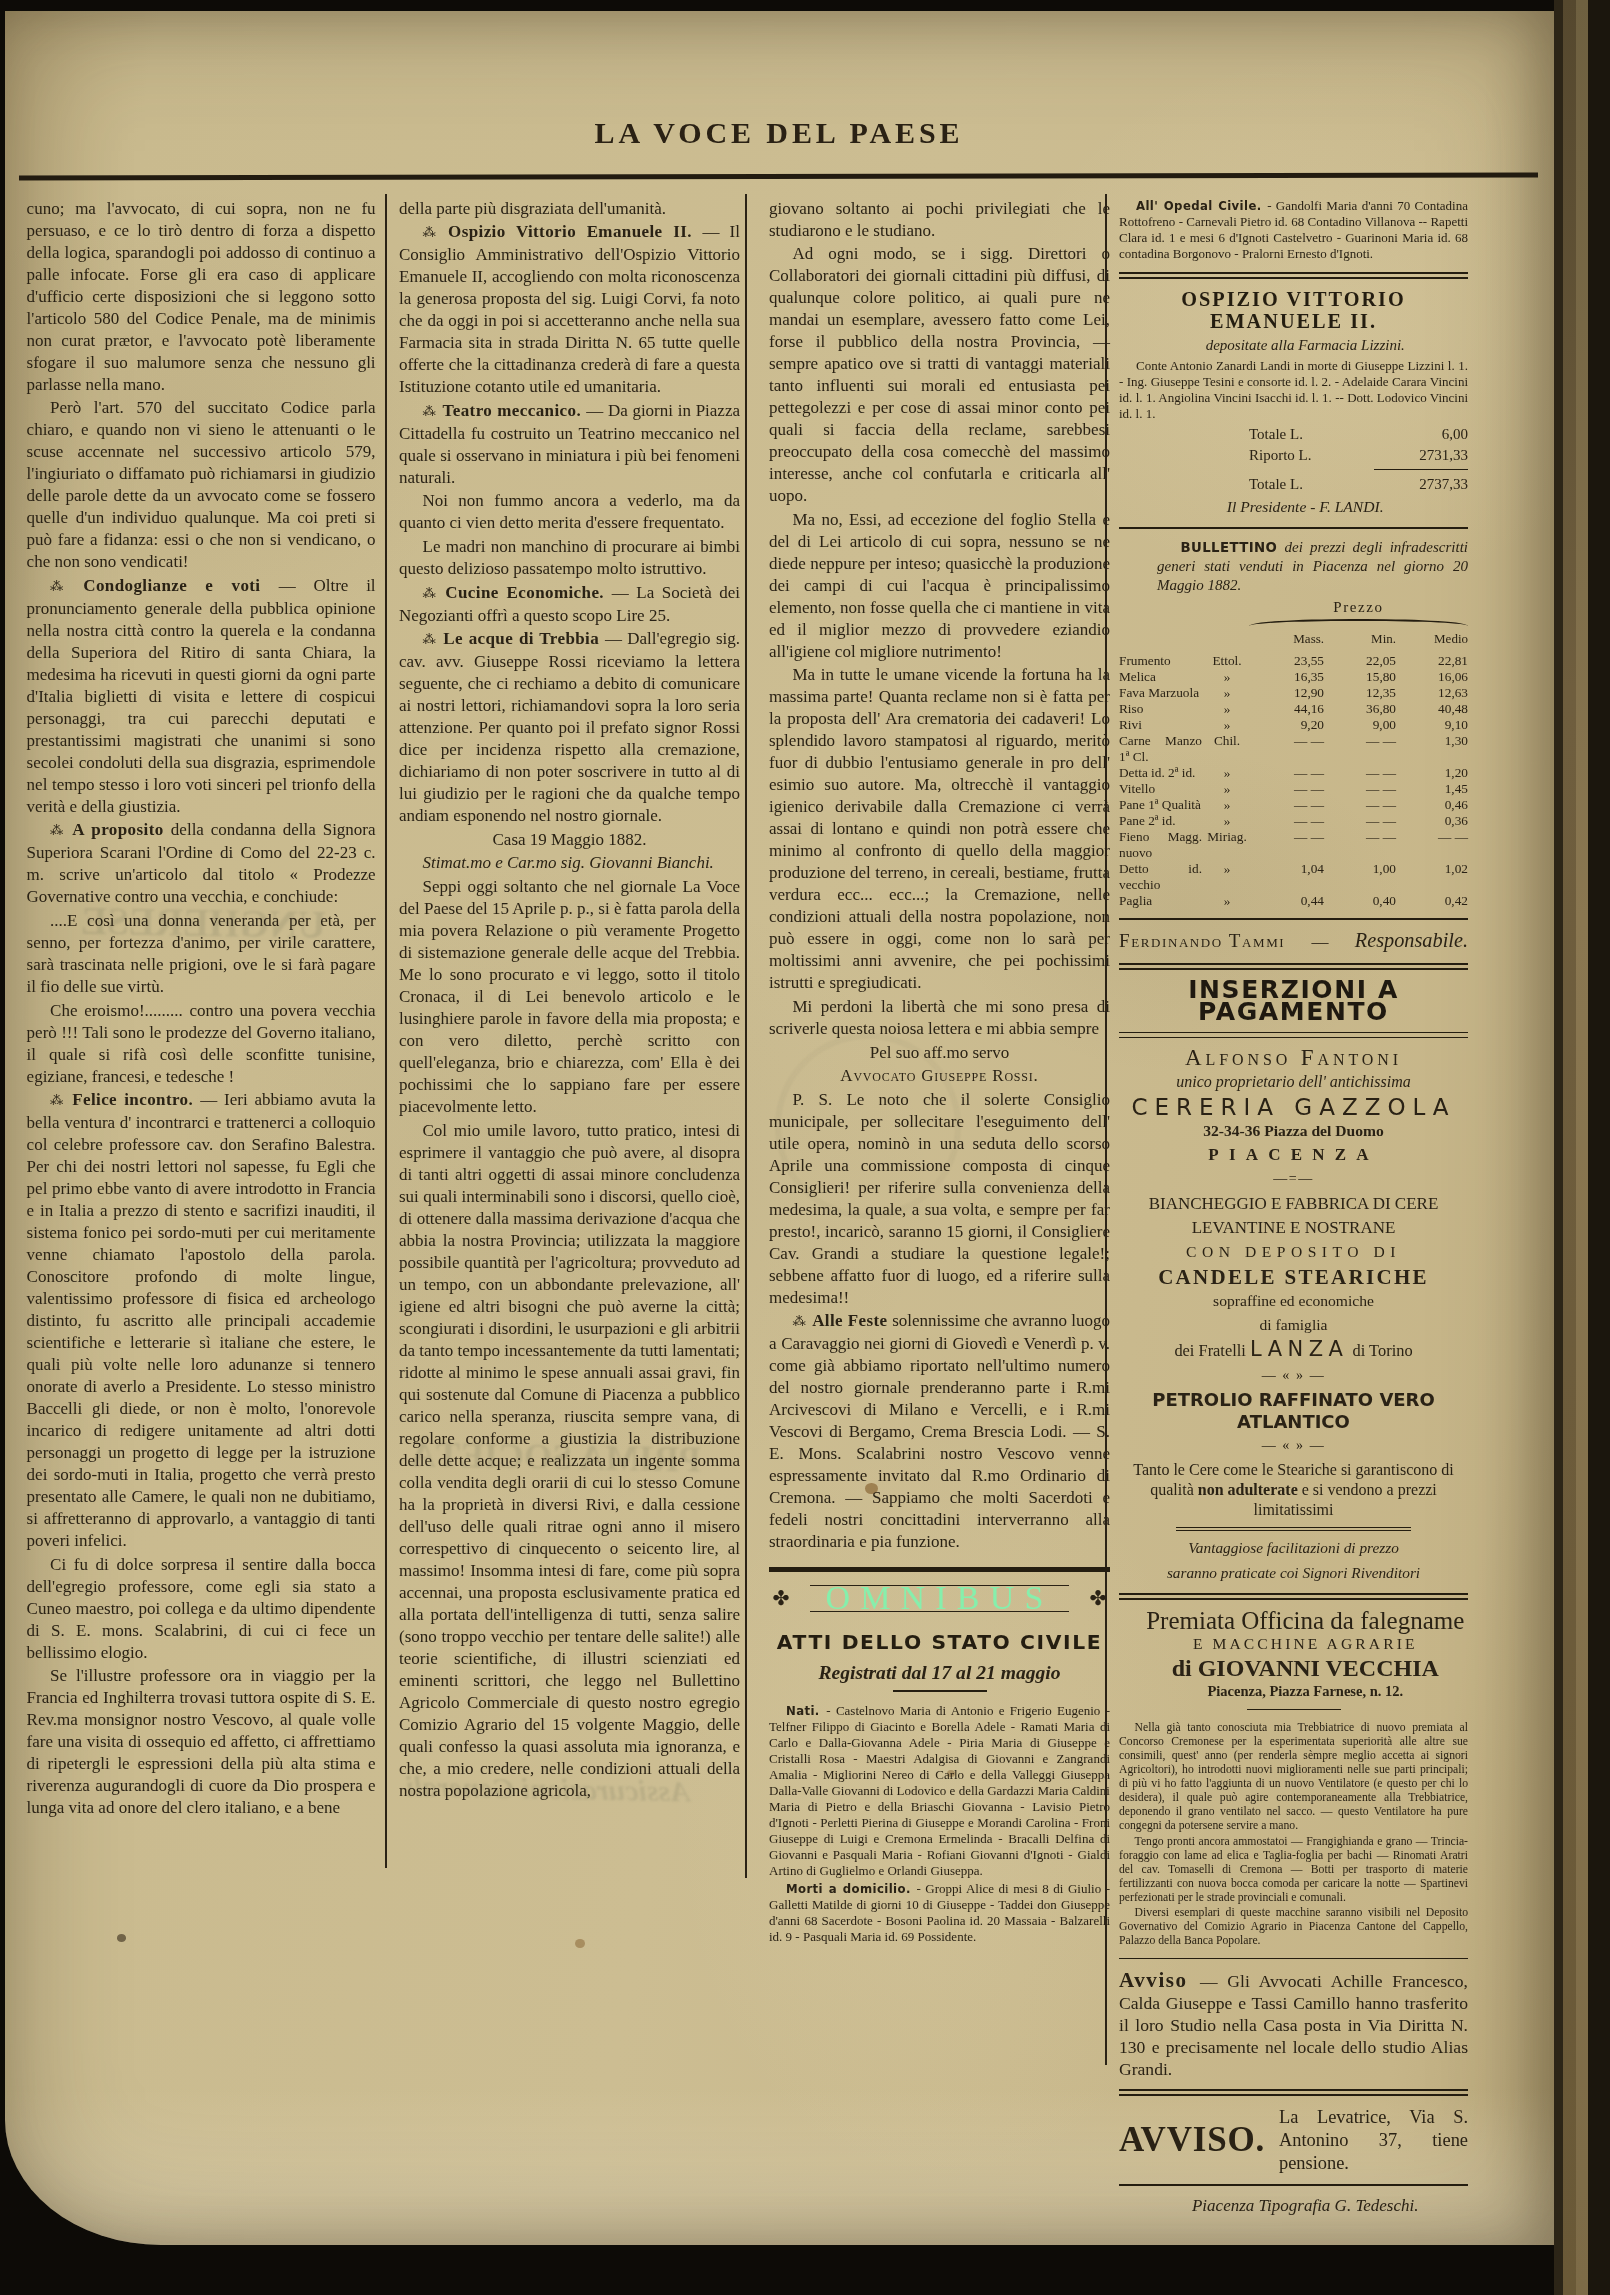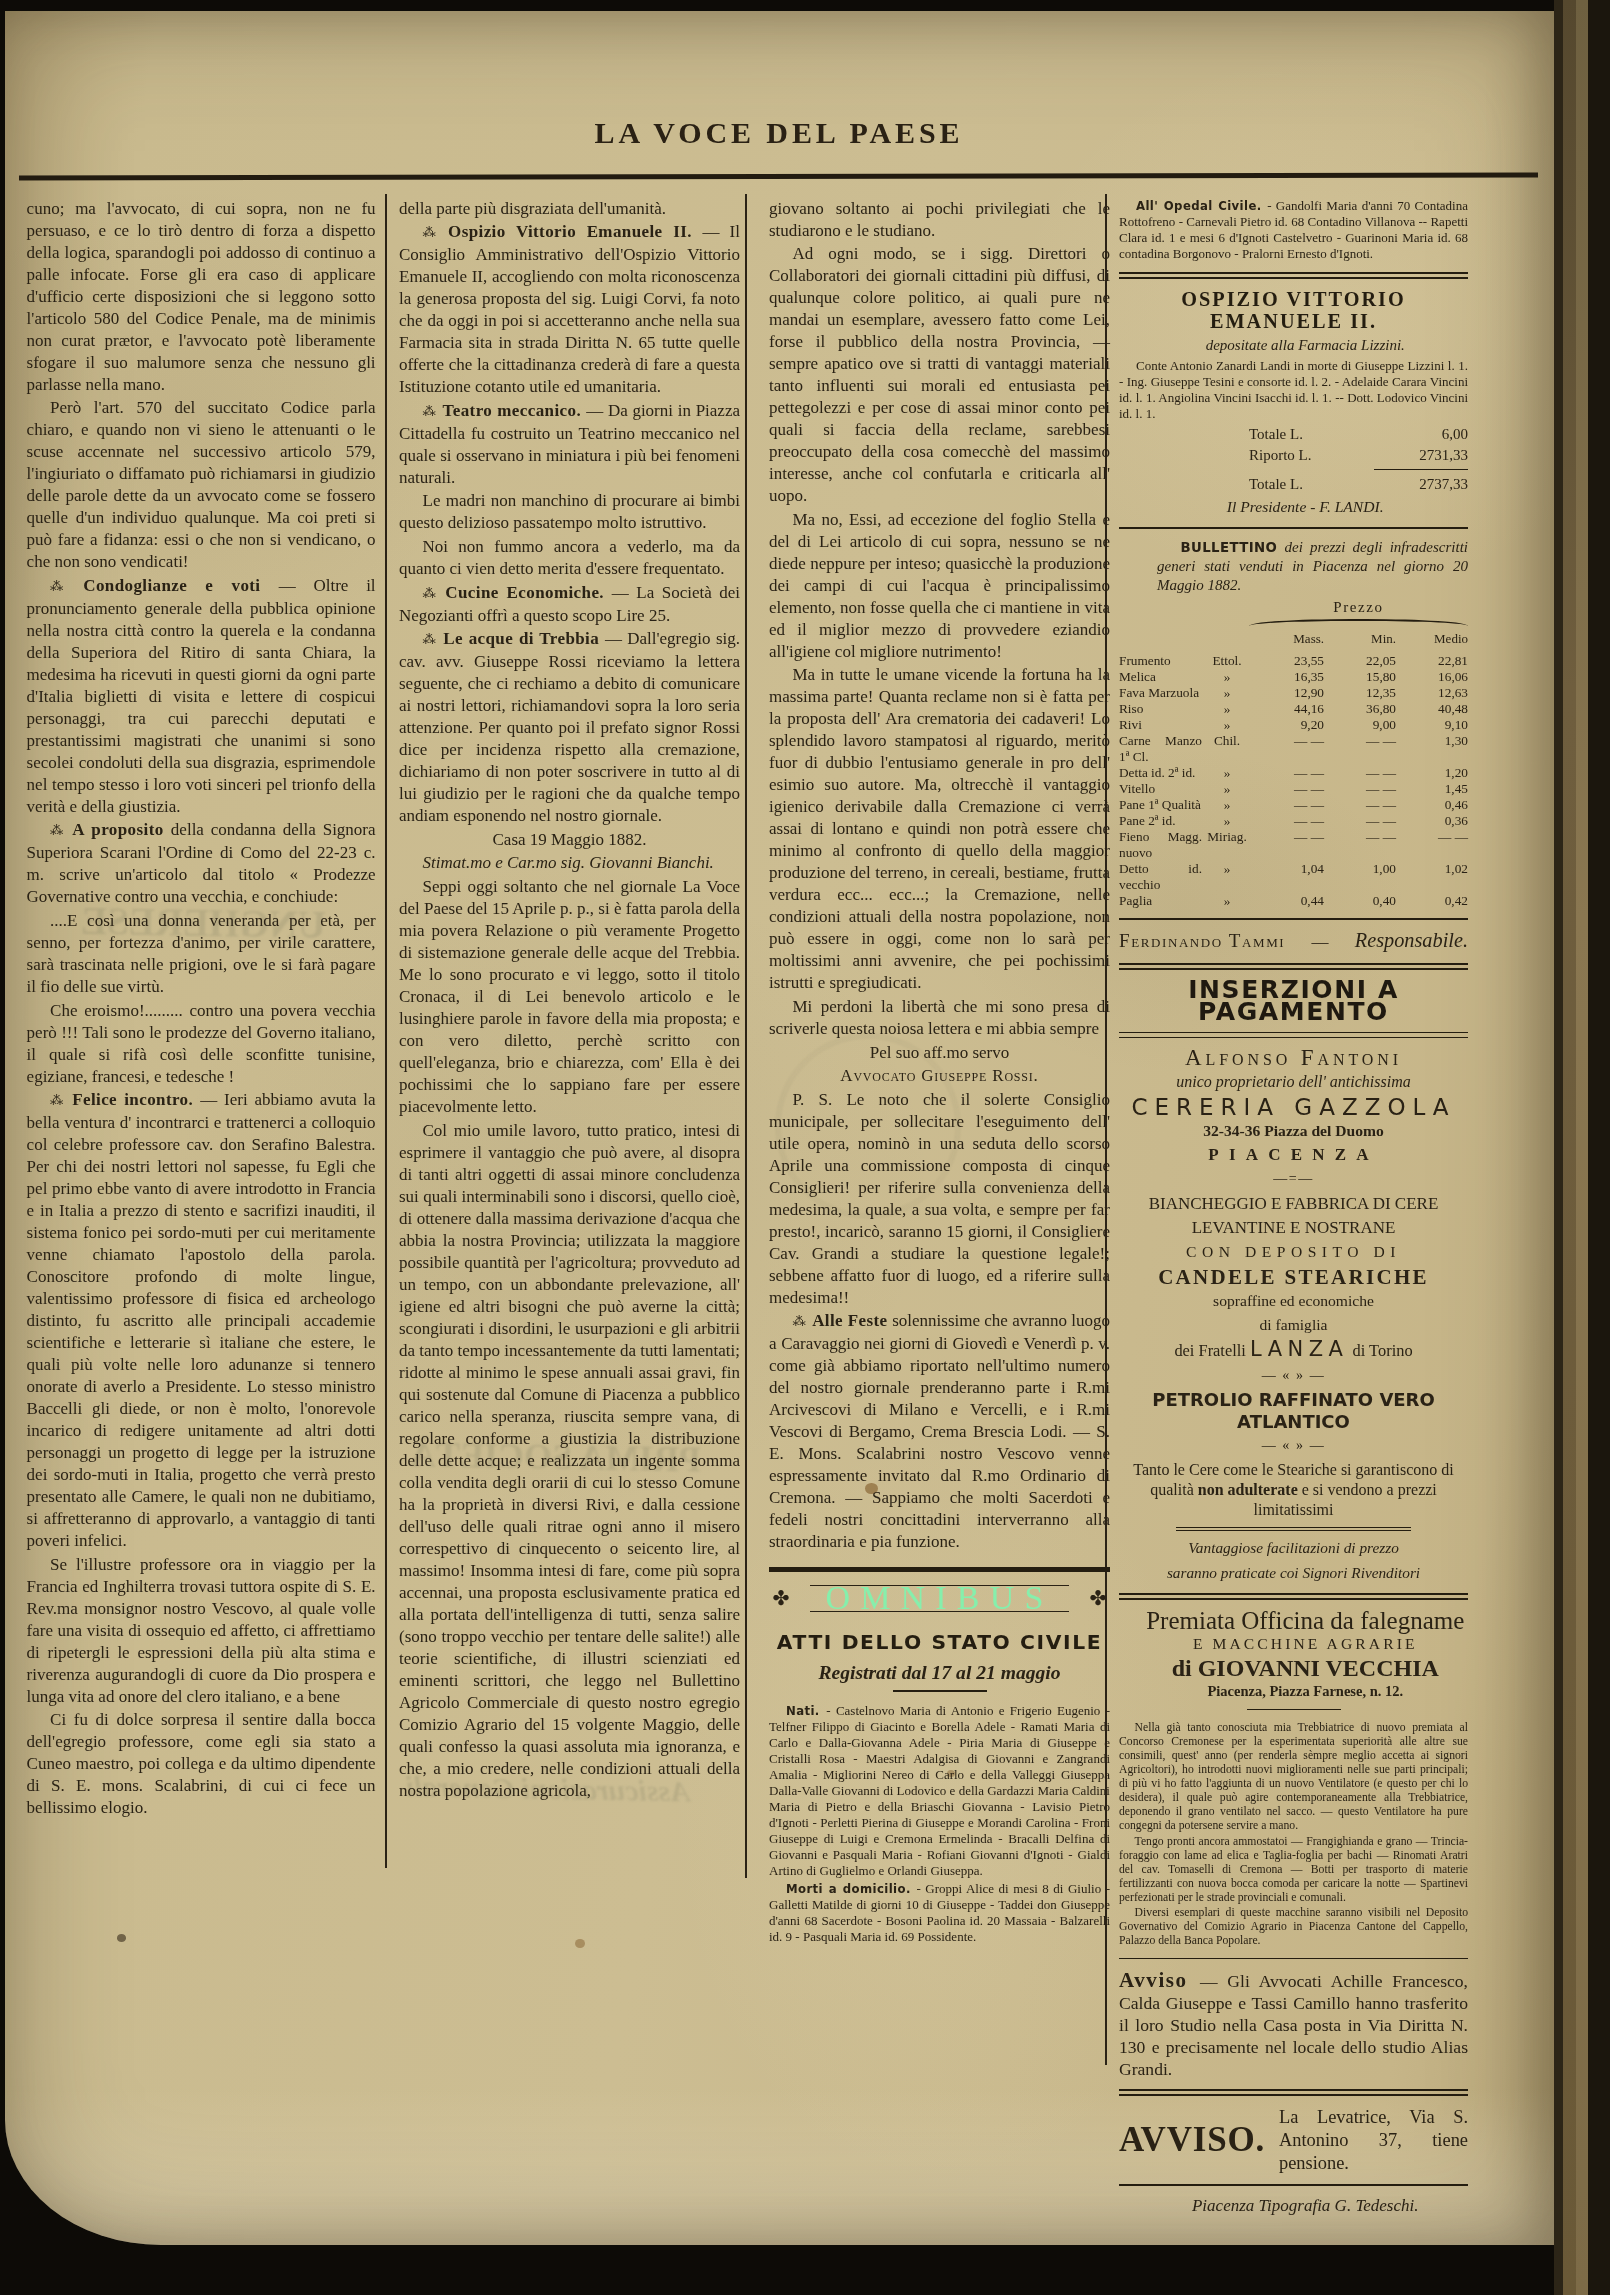--- a/index.html
+++ b/index.html
@@ -179,32 +179,32 @@
 
 <div class="col col1">
   <div>
       <p class="ni">cuno; ma l'avvocato, di cui sopra, non ne fu persuaso, e ce lo tirò dentro di forza a dispetto della logica, sparandogli poi addosso di continuo a palle infocate. Forse gli era caso di applicare d'ufficio certe disposizioni che si leggono sotto l'articolo 580 del Codice Penale, ma de minimis non curat prætor, e l'avvocato potè liberamente sfogare il suo malumore senza che nessuno gli parlasse nella mano.</p>
       <p>Però l'art. 570 del succitato Codice parla chiaro, e quando non vi sieno le attenuanti o le scuse accennate nel successivo articolo 579, l'ingiuriato o diffamato può richiamarsi in giudizio delle parole dette da un avvocato come se fossero quelle d'un individuo qualunque. Ma coi preti si può fare a fidanza: essi o che non si vendicano, o che non sono vendicati!</p>
       <p><span class="star">⁂</span><b>Condoglianze e voti </b>— Oltre il pronunciamento generale della pubblica opinione nella nostra città contro la querela e la condanna della Superiora del Ritiro di santa Chiara, la medesima ha ricevuti in questi giorni da ogni parte d'Italia biglietti di visita e lettere di cospicui personaggi, tra cui parecchi deputati e prestantissimi magistrati che unanimi si sono secolei condoluti della sua disgrazia, esprimendole nel tempo stesso i loro voti sinceri pel trionfo della verità e della giustizia.</p>
       <p><span class="star">⁂</span><b>A proposito </b>della condanna della Signora Superiora Scarani l'Ordine di Como del 22-23 c. m. scrive un'articolo dal titolo « Prodezze Governative contro una vecchia, e conchiude:</p>
       <p>....E così una donna veneranda per età, per senno, per fortezza d'animo, per virile carattere, sarà trascinata nelle prigioni, ove le si farà pagare il fio delle sue virtù.</p>
       <p>Che eroismo!......... contro una povera vecchia però !!! Tali sono le prodezze del Governo italiano, il quale si rifà così delle sconfitte tunisine, egiziane, francesi, e tedesche !</p>
       <p><span class="star">⁂</span><b>Felice incontro. </b>— Ieri abbiamo avuta la bella ventura d' incontrarci e trattenerci a colloquio col celebre professore cav. don Serafino Balestra. Per chi dei nostri lettori nol sapesse, fu Egli che pel primo ebbe vanto di avere introdotto in Francia e in Italia a prezzo di stento e sacrifizi inauditi, il sistema fonico pei sordo-muti per cui meritamente venne chiamato l'apostolo della parola. Conoscitore profondo di molte lingue, valentissimo professore di fisica ed archeologo distinto, fu ascritto alle principali accademie scientifiche e letterarie sì italiane che estere, le quali più volte nelle loro adunanze si tennero onorate di averlo a Presidente. Lo stesso ministro Baccelli gli diede, or non è molto, l'onorevole incarico di redigere unitamente ad altri dotti personaggi un progetto di legge per la istruzione dei sordo-muti in Italia, progetto che verrà presto presentato alle Camere, le quali non ne dubitiamo, si affretteranno di approvarlo, a vantaggio di tanti poveri infelici.</p>
+      <p>Ci fu di dolce sorpresa il sentire dalla bocca dell'egregio professore, come egli sia stato a Cuneo maestro, poi collega e da ultimo dipendente di S. E. mons. Scalabrini, di cui ci fece un bellissimo elogio.</p>
       <p>Se l'illustre professore ora in viaggio per la Francia ed Inghilterra trovasi tuttora ospite di S. E. Rev.ma monsignor nostro Vescovo, al quale volle fare una visita di ossequio ed affetto, ci affrettiamo di ripetergli le espressioni della più alta stima e riverenza augurandogli di cuore da Dio prospera e lunga vita ad onore del clero italiano, e a bene</p>
-      <p>Ci fu di dolce sorpresa il sentire dalla bocca dell'egregio professore, come egli sia stato a Cuneo maestro, poi collega e da ultimo dipendente di S. E. mons. Scalabrini, di cui ci fece un bellissimo elogio.</p>
     </div>
 </div>
 
 <div class="col col2">
   <div>
       <p class="ni">della parte più disgraziata dell'umanità.</p>
       <p><span class="star">⁂</span><b>Ospizio Vittorio Emanuele II. </b>— Il Consiglio Amministrativo dell'Ospizio Vittorio Emanuele II, accogliendo con molta riconoscenza la generosa proposta del sig. Luigi Corvi, fa noto che da oggi in poi si accetteranno anche nella sua Farmacia sita in strada Diritta N. 65 tutte quelle offerte che la cittadinanza crederà di fare a questa Istituzione cotanto utile ed umanitaria.</p>
       <p><span class="star">⁂</span><b>Teatro meccanico. </b>— Da giorni in Piazza Cittadella fu costruito un Teatrino meccanico nel quale si osservano in miniatura i più bei fenomeni naturali.</p>
+      <p>Noi non fummo ancora a vederlo, ma da quanto ci vien detto merita d'essere frequentato.</p>
       <p>Le madri non manchino di procurare ai bimbi questo delizioso passatempo molto istruttivo.</p>
-      <p>Noi non fummo ancora a vederlo, ma da quanto ci vien detto merita d'essere frequentato.</p>
       <p><span class="star">⁂</span><b>Cucine Economiche. </b>— La Società dei Negozianti offrì a questo scopo Lire 25.</p>
       <p><span class="star">⁂</span><b>Le acque di Trebbia </b>— Dall'egregio sig. cav. avv. Giuseppe Rossi riceviamo la lettera seguente, che ci rechiamo a debito di comunicare ai nostri lettori, richiamandovi sopra la loro seria attenzione. Per quanto poi il prefato signor Rossi dice per incidenza rispetto alla cremazione, dichiariamo di non poter soscrivere in tutto al di lui giudizio per le ragioni che da qualche tempo andiam esponendo nel nostro giornale.</p>
       <p class="center">Casa 19 Maggio 1882.</p>
       <p class="it">Stimat.mo e Car.mo sig. Giovanni Bianchi.</p>
       <p>Seppi oggi soltanto che nel giornale La Voce del Paese del 15 Aprile p. p., si è fatta parola della mia povera Relazione o più veramente Progetto di sistemazione generale delle acque del Trebbia. Me lo sono procurato e vi leggo, sotto il titolo Cronaca, il di Lei benevolo articolo e le lusinghiere parole in favore della mia proposta; e con vero diletto, perchè scritto con quell'eleganza, brio e chiarezza, com' Ella è dei pochissimi che lo sappiano fare per essere piacevolmente letto.</p>
       <p>Col mio umile lavoro, tutto pratico, intesi di esprimere il vantaggio che può avere, al disopra di tanti altri oggetti di assai minore concludenza sui quali interminabili sono i discorsi, quello cioè, di ottenere dalla massima derivazione d'acqua che abbia la nostra Provincia; utilizzata la maggiore possibile quantità per l'agricoltura; provveduto ad un tempo, con un abbondante prelevazione, all' igiene ed altri bisogni che può averne la città; scongiurati i disordini, le usurpazioni e gli arbitrii da tanto tempo incessantemente da tutti lamentati; ridotte al minimo le spese annuali assai gravi, fin qui sostenute dal Comune di Piacenza a pubblico carico nella speranza, riuscita sempre vana, di regolare conforme a giustizia la distribuzione delle dette acque; e realizzata un ingente somma colla vendita degli orarii di cui lo stesso Comune ha la proprietà in diversi Rivi, e dalla cessione dell'uso delle quali ritrae ogni anno il misero correspettivo di cinquecento o seicento lire, al massimo! Insomma intesi di fare, come più sopra accennai, una proposta esclusivamente pratica ed alla portata dell'intelligenza di tutti, senza salire (sono troppo vecchio per tentare delle salite!) alle teorie scientifiche, di illustri scienziati ed eminenti scrittori, che leggo nel Bullettino Agricolo Commerciale di questo nostro egregio Comizio Agrario del 15 volgente Maggio, delle quali confesso la quasi assoluta mia ignoranza, e che, a mio credere, nelle condizioni attuali della nostra popolazione agricola,</p>
     </div>
 </div>
 
 <div class="col col3">

